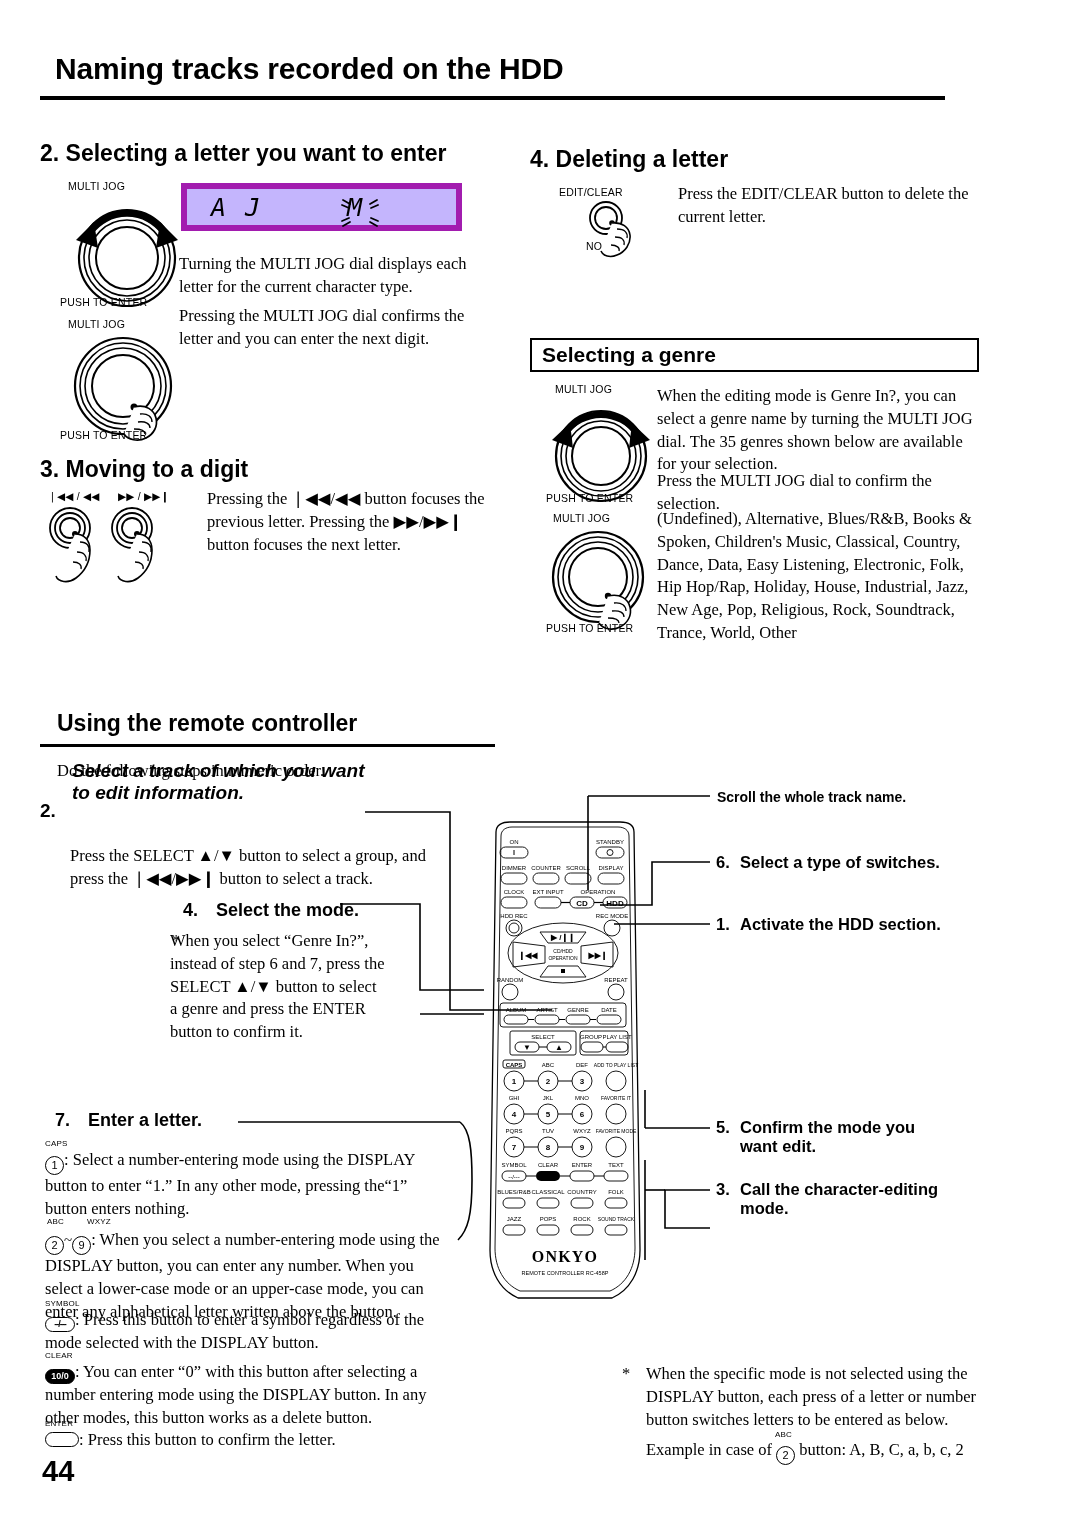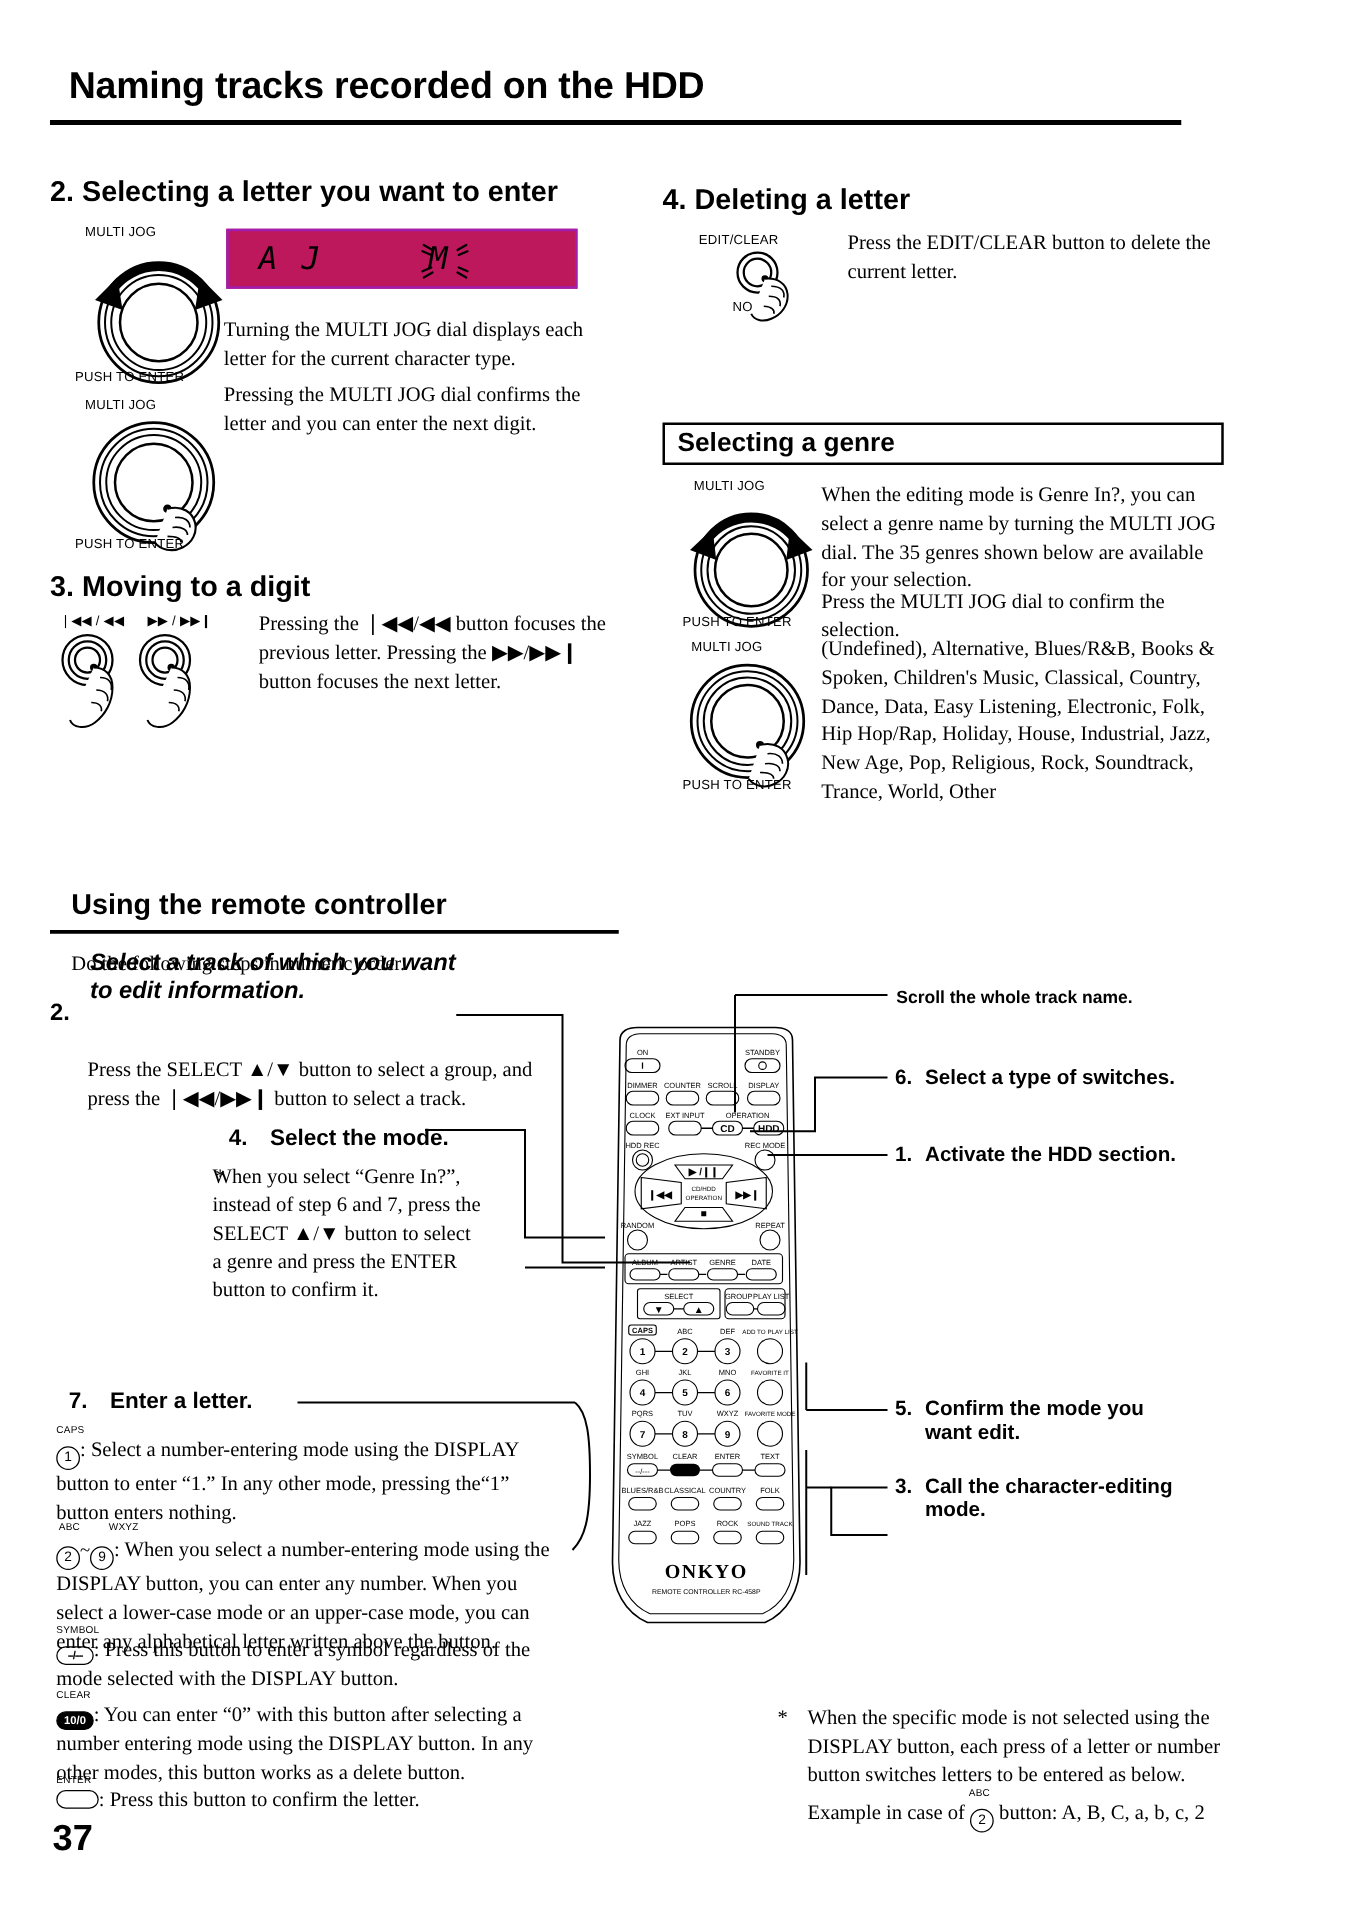--- a/index.html
+++ b/index.html
@@ -45,21 +45,21 @@
   #sec2-title { position:absolute; left:40px; top:140px; }
   #sec2-label1 { position:absolute; left:68px; top:180px; }
   #dial1 { position:absolute; left:68px; top:196px; width:118px; height:118px; }
   #sec2-pushlabel1 { position:absolute; left:60px; top:296px; }
   #sec2-label2 { position:absolute; left:68px; top:318px; }
   #dial2 { position:absolute; left:68px; top:334px; width:118px; height:118px; }
   #sec2-pushlabel2 { position:absolute; left:60px; top:429px; }
 
   .display-panel {
     position:absolute; left:181px; top:183px; width:281px; height:48px;
-    border:2px solid #a21caf; background:#be185d;
+    border:6px solid #a21caf; background:#c4b5fd;
   }
   .dm-text {
     position:absolute; top:50%; transform:translateY(-50%);
     font-family:"DejaVu Sans Mono", monospace;
     font-size:25px; font-style:italic; letter-spacing:2px;
   }
   #dm-a { left:24px; }
   #dm-b { left:160px; }
   .blink-marks {
     position:absolute; left:152px; top:8px; width:44px; height:32px;
@@ -380,21 +380,21 @@
     <span class="star">*</span>
     <div class="ftxt">When the specific mode is not selected using the DISPLAY button, each press of a letter or number button switches letters to be entered as below.</div>
     <div class="ftxt" style="margin-top:8px;position:relative">
       <span class="btn-cap" style="position:absolute;left:129px;top:-8px">ABC</span>
       <span>Example  in case of</span>
       <span class="keycircle">2</span>
       <span>button: A, B, C, a, b, c, 2</span>
     </div>
   </div>
 
-  <div id="page-num">37</div>
+  <div id="page-num">44</div>
 
   <svg id="art">
     <g stroke="#000" stroke-width="1.6" fill="none">
 
       <path d="M365 812 L450 812 L450 1010 L552 1010"></path>
 
       <path d="M340 904 L420 904 L420 990 L484 990"></path>
       <path d="M420 1014 L484 1014"></path>
 
       <path d="M238 1122 L460 1122"></path>

